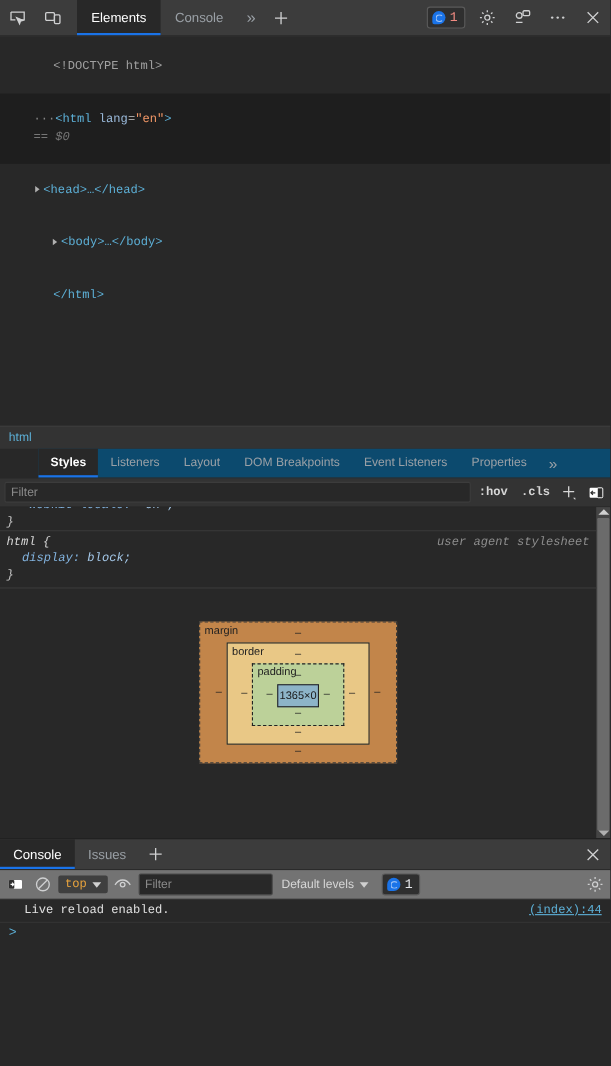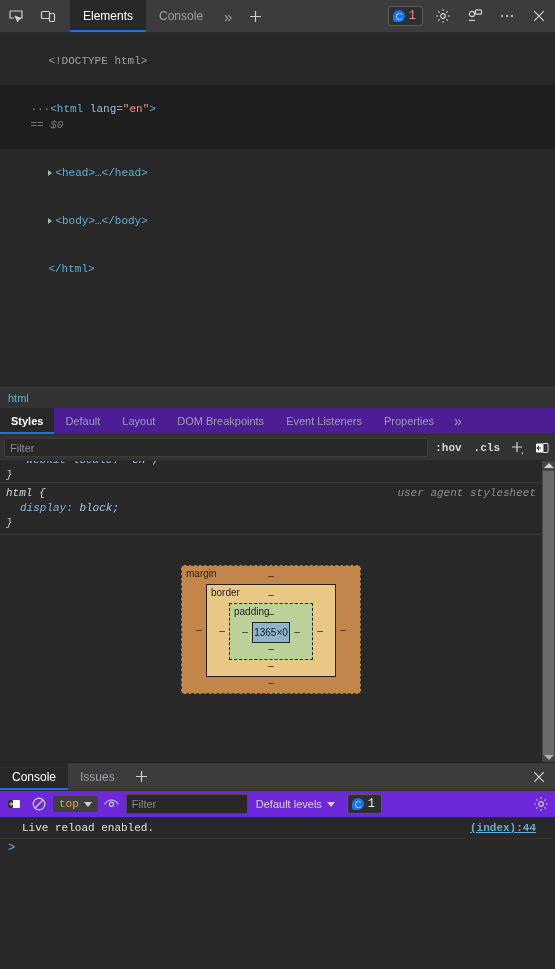--- a/index.html
+++ b/index.html
@@ -93,23 +93,24 @@
   .crumbbar {
     height: 21px; min-height: 21px; background: #333333;
     border-top: 1px solid #3c3c3c;
     display: flex; align-items: center;
     font-size: 11px; font-family: Liberation Sans, sans-serif;
   }
   .crumb { padding: 0 8px; color: #5db0d7; cursor: pointer; }
 
   
   .sidetabs {
-    height: 27px; min-height: 27px; background: #4c1d95;
+    height: 27px; min-height: 27px; background: #0c4a6e;
     display: flex; align-items: stretch;
     border-bottom: 1px solid #2b2b2b;
+    margin-left: 35px;
   }
   .stab {
     padding: 0 11px; display: flex; align-items: center;
     font-size: 11px; color: #9aa0a6; cursor: pointer; position: relative;
     white-space: nowrap;
   }
   .stab.active { color: #fff; background: #282828; font-weight: bold; }
   .stab.active::after {
     content: ""; position: absolute; left: 0; right: 0; bottom: 0;
     height: 2px; background: #1a73e8;
@@ -207,21 +208,21 @@
   }
   .dtab {
     padding: 0 12px; display: flex; align-items: center; font-size: 12px;
     color: #9aa0a6; cursor: pointer; position: relative; white-space: nowrap;
   }
   .dtab.active { color: #fff; background: #282828; }
   .dtab.active::after {
     content:""; position:absolute; left:0; right:0; bottom:0; height:2px; background:#1a73e8;
   }
   .drawer-filterrow {
-    height: 27px; min-height: 27px; background: #6d28d9;
+    height: 27px; min-height: 27px; background: #737373;
     display: flex; align-items: center; gap: 3px;
     border-bottom: 1px solid #2b2b2b; padding: 0 3px;
   }
   .ctx-select {
     display: flex; align-items: center; gap: 5px;
     padding: 2px 6px; color: #e8a33d; font-size: 11px; cursor: pointer;
     font-family: "Liberation Mono", monospace; background: #3f3f3f; border-radius: 2px;
   }
   .caret { width:0;height:0;border-left:4px solid transparent;border-right:4px solid transparent;border-top:5px solid #d0d0d0;}
   .console-filter {
@@ -231,22 +232,22 @@
   }
   .console-filter::placeholder { color: #8a8a8a; }
   .levels { display:flex; align-items:center; gap:5px; color:#d6d6d6; font-size:11px; padding:0 5px; cursor:pointer;}
   .console-msgs { flex: 1; overflow: hidden; background: #282828; }
   .msg {
     font-family: "Liberation Mono", monospace; font-size: 11px; line-height: 18px;
     color: #e0e0e0; padding: 1px 6px 1px 22px; position: relative;
     border-bottom: 1px solid #333333;
   }
   .msg .src {
-    position: absolute; right: 19px; top: 1px; color: #5db0d7;
-    text-decoration: underline; cursor: pointer; font-size: 11px; font-weight: bold;
+    position: absolute; right: 8px; top: 1px; color: #5db0d7;
+    text-decoration: underline; cursor: pointer; font-size: 11px;
   }
   .prompt-row {
     padding: 2px 6px 2px 8px; font-family: "Liberation Mono", monospace;
     font-size: 12px; color: #5db0d7;
   }
 
   
   svg { display: block; }
 </style>
 </head>
@@ -321,21 +322,21 @@
 <div class="dom-panel">
   <div class="dom-line" style="padding-left:22px;">
     <span class="punct">&lt;!DOCTYPE html&gt;</span>
   </div>
 
   <div class="dom-line sel" style="padding-left:4px;">
     <span class="ellipsis-dots">···</span><span class="tag">&lt;html</span><span class="attrname"> lang</span><span class="punct">=</span><span class="attrval">"en"</span><span class="tag">&gt;</span>
     <span class="eqsel">== $0</span>
   </div>
 
-  <div class="dom-line" style="padding-left:22px;">
+  <div class="dom-line" style="padding-left:6px;">
     <span class="arrow"></span><span class="tag">&lt;head&gt;…&lt;/head&gt;</span>
   </div>
 
   <div class="dom-line" style="padding-left:22px;">
     <span class="arrow"></span><span class="tag">&lt;body&gt;…&lt;/body&gt;</span>
   </div>
 
   <div class="dom-line" style="padding-left:22px;">
     <span class="tag">&lt;/html&gt;</span>
   </div>
@@ -343,21 +344,21 @@
 
 <div class="crumbbar">
   <span class="crumb">html</span>
 </div>
 
 <div class="sidetabs">
   <div class="stab active">
     <span>Styles</span>
   </div>
   <div class="stab">
-    <span>Default</span>
+    <span>Listeners</span>
   </div>
   <div class="stab">
     <span>Layout</span>
   </div>
   <div class="stab">
     <span>DOM Breakpoints</span>
   </div>
   <div class="stab">
     <span>Event Listeners</span>
   </div>

